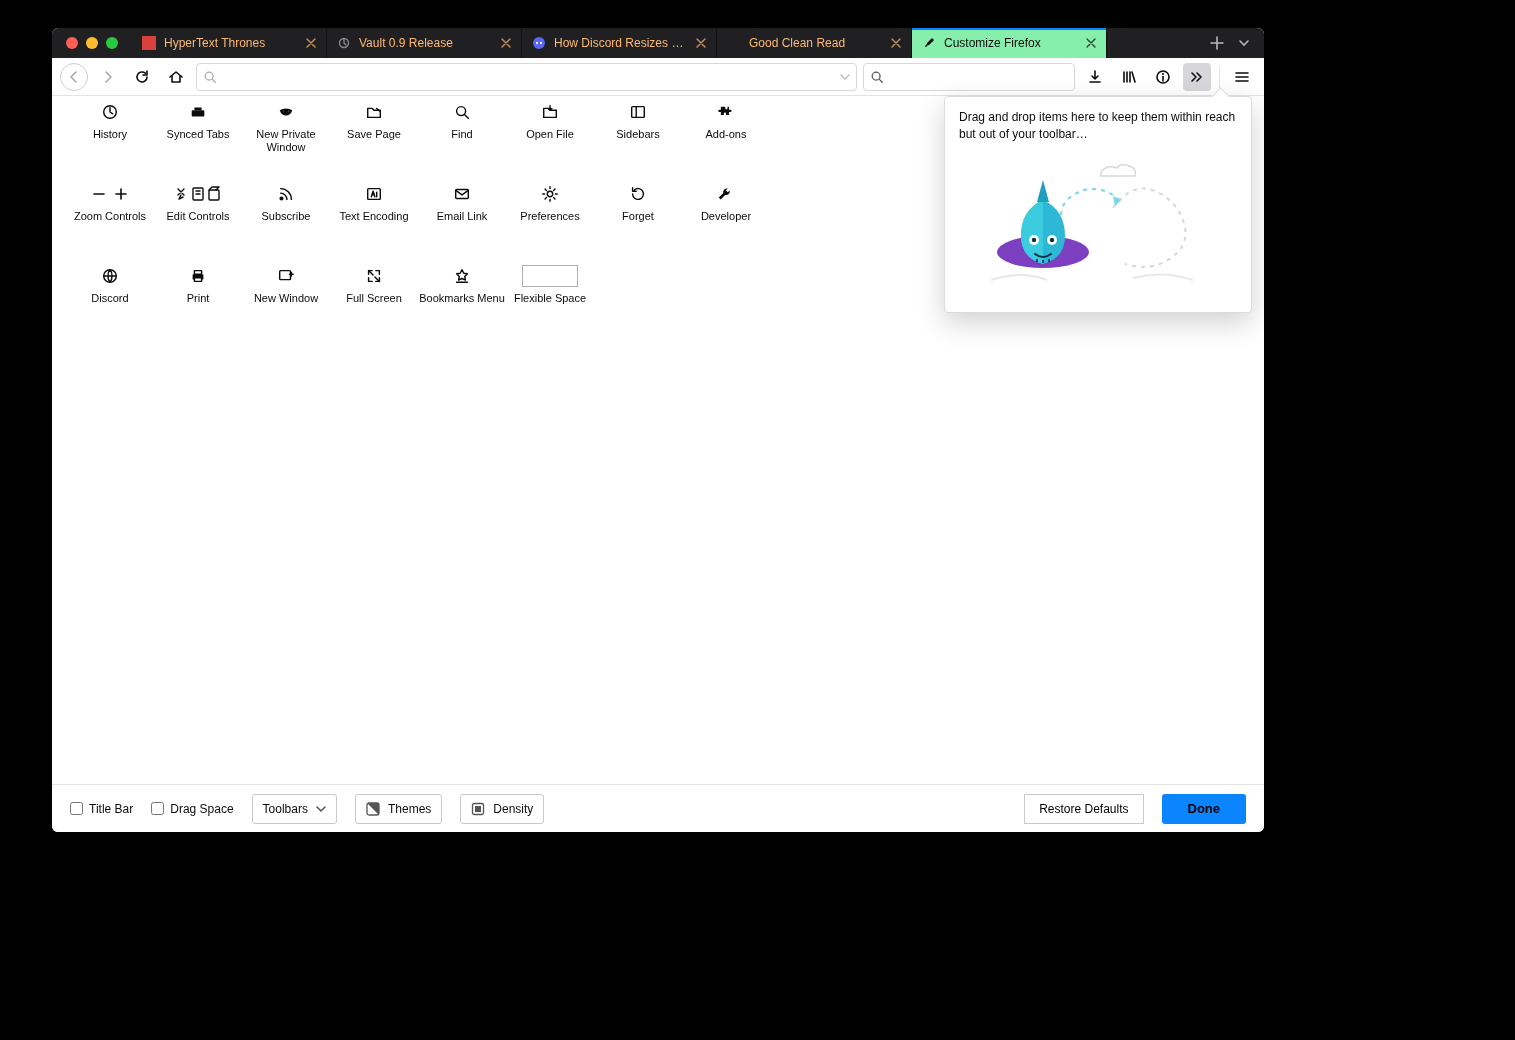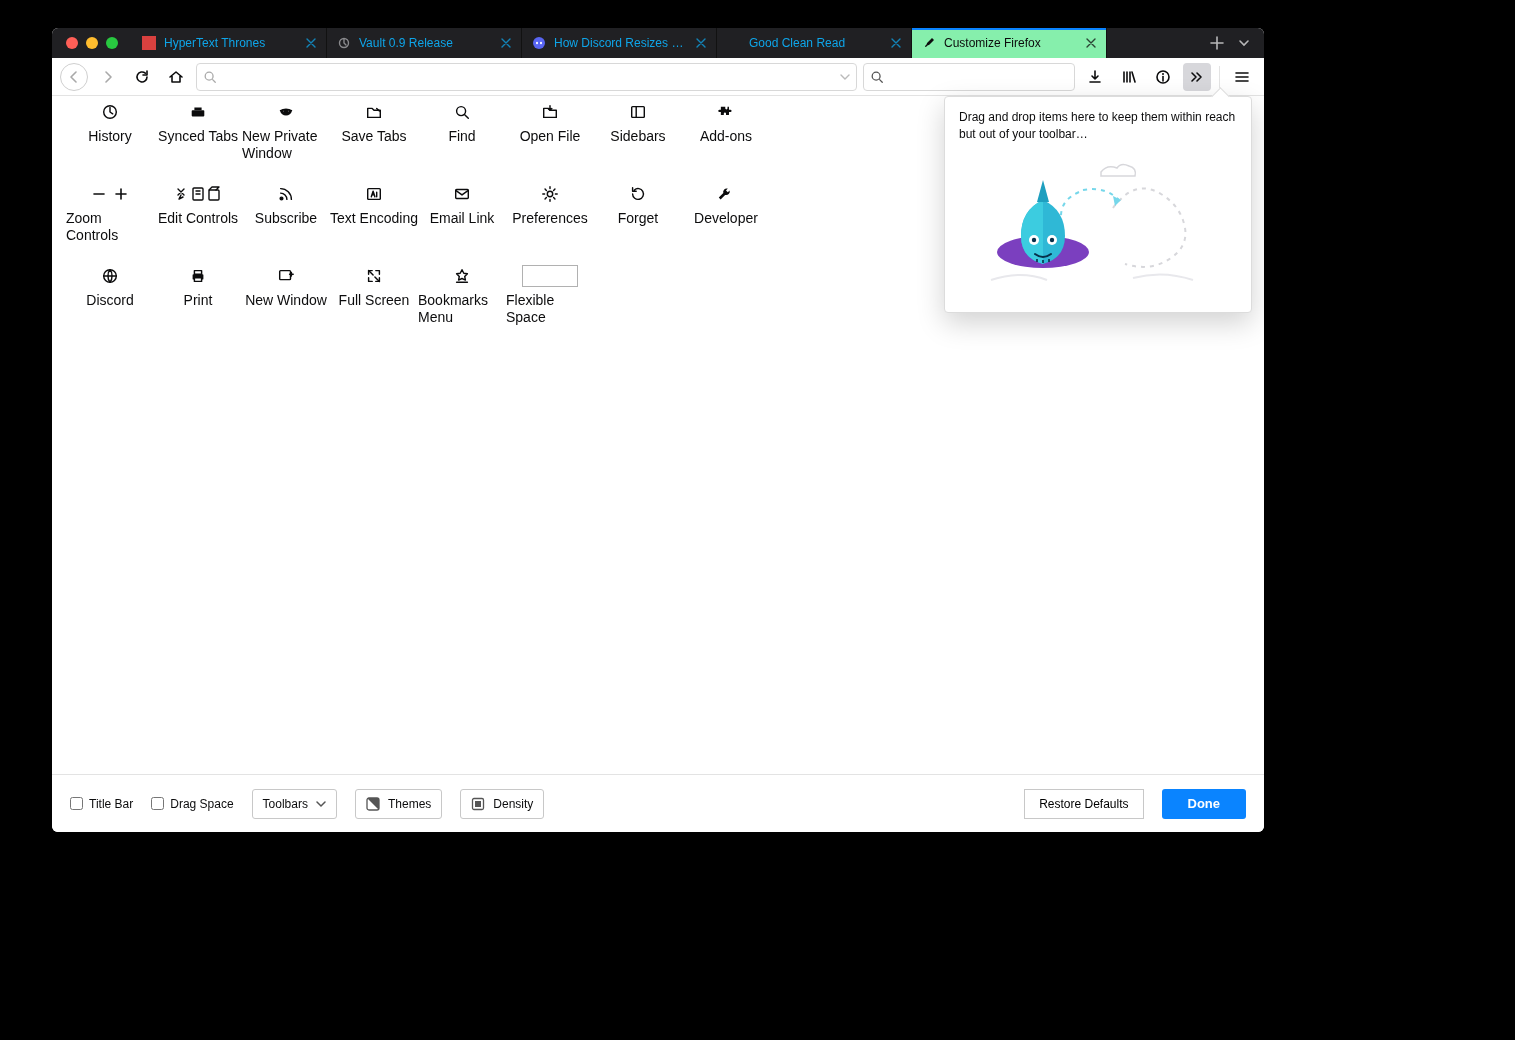--- a/index.html
+++ b/index.html
@@ -16,21 +16,21 @@
     -webkit-font-smoothing: antialiased;
   }
   .traffic { display: flex; gap: 8px; align-items: center; padding: 0 14px; }
   .dot { width: 12px; height: 12px; border-radius: 50%; }
   .dot.red { background: #ff5f57; }
   .dot.yel { background: #ffbd2e; }
   .dot.grn { background: #28c940; }
   .tabs { display: flex; flex: 1; }
   .tab {
     width: 195px; display: flex; align-items: center; gap: 8px; padding: 0 8px 0 10px;
-    color: #0ea5e9; font-size: 12px; border-right: 1px solid #111; position: relative; cursor: default;
+    color: #fdba74; font-size: 12px; border-right: 1px solid #111; position: relative; cursor: default;
   }
   .tab.active { background: #86efac; color: #0c0c0c; }
   .tab.active::before {
     content:""; position:absolute; left:0; right:0; top:0; height:2px; background:#0a84ff;
   }
   .tab .favicon { width: 14px; height: 14px; display:inline-flex; align-items:center; justify-content:center; font-size:11px; }
   .tab .title { flex:1; white-space:nowrap; overflow:hidden; text-overflow:ellipsis; }
   .tab .close { width:14px; height:14px; display:flex; align-items:center; justify-content:center; opacity:.75; }
   .tab-actions { display:flex; align-items:center; gap:14px; padding:0 14px; color:#b8b8b9; }
 
@@ -61,50 +61,50 @@
   .content { flex:1; position:relative; background:#fff; }
   .heading { font-size:13px; color:#0c0c0d; padding:16px 16px 8px; font-weight:400; }
   .grid {
     display:grid; grid-template-columns: repeat(8, 88px); gap:12px 0; padding: 4px 14px;
   }
   .tool {
     width:88px; height:70px; display:flex; flex-direction:column; align-items:center; justify-content:flex-start;
     gap:4px; cursor:grab;
   }
   .tool .ic { height:24px; display:flex; align-items:center; justify-content:center; color:#0c0c0d; }
-  .tool .lbl { font-size:14px; color:#0c0c0d; text-align:left; line-height:1.2; }
+  .tool .lbl { font-size:11px; color:#0c0c0d; text-align:center; line-height:1.2; }
   .flexspace { width:56px; height:22px; border:1px solid #b1b1b1; }
 
   
   .popover {
     position:absolute; right:12px; top:0px; width:308px; background:#fff;
     border:1px solid #dcdcdc; border-radius:4px; box-shadow:0 10px 28px rgba(0,0,0,.18);
     padding:12px 14px;
   }
   .popover::before{
     content:""; position:absolute; top:-7px; right:24px; width:12px; height:12px;
     background:#fff; border-left:1px solid #dcdcdc; border-top:1px solid #dcdcdc; transform:rotate(45deg);
   }
   .popover p { font-size:12px; color:#0c0c0d; line-height:1.45; }
   .popover .illus { margin-top:16px; display:flex; justify-content:center; }
 
   
   .footer {
-    height:58px; border-top:1px solid #e3e3e3; background:#fff;
+    height:48px; border-top:1px solid #e3e3e3; background:#fff;
     display:flex; align-items:center; padding:0 18px; gap:18px; font-size:12px; color:#0c0c0d;
   }
   .footer label.cb { display:flex; align-items:center; gap:6px; }
   .footer label.cb input { width:13px; height:13px; }
   .footer .select, .footer .fbtn {
     height:30px; border:1px solid #c8c8c8; border-radius:3px; background:#fff;
     display:flex; align-items:center; padding:0 10px; gap:8px;
   }
   .footer .spacer { flex:1; }
   .footer .primary {
-    height:30px; border:none; border-radius:3px; background:#0a84ff; color:#ffffff;
+    height:30px; border:none; border-radius:3px; background:#0a84ff; color:#000000;
     padding:0 26px; font-size:13px; font-weight:600;
   }
   .footer .restore {
     height:30px; border:1px solid #c8c8c8; border-radius:0; background:#fff; padding:0 14px; font-size:12px;
   }
 
   svg { display:block; }
 </style>
 </head>
 <body>
@@ -299,21 +299,21 @@
           </div>
           <div class="lbl">New Private Window</div>
         </div>
         <div class="tool">
           <div class="ic">
             <svg width="18" height="18" viewBox="0 0 20 20" fill="none" stroke="#0c0c0d" stroke-width="1.6" stroke-linecap="round" stroke-linejoin="round">
               <path d="M3 6h5l2 2h7v8H3z"></path>
               <path d="M13 6l3 3"></path>
             </svg>
           </div>
-          <div class="lbl">Save Tabs</div>
+          <div class="lbl">Save Page</div>
         </div>
         <div class="tool">
           <div class="ic">
             <svg width="18" height="18" viewBox="0 0 20 20" fill="none" stroke="#0c0c0d" stroke-width="1.6" stroke-linecap="round" stroke-linejoin="round">
               <circle cx="9" cy="9" r="5"></circle>
               <path d="M13 13l4 4"></path>
             </svg>
           </div>
           <div class="lbl">Find</div>
         </div>

